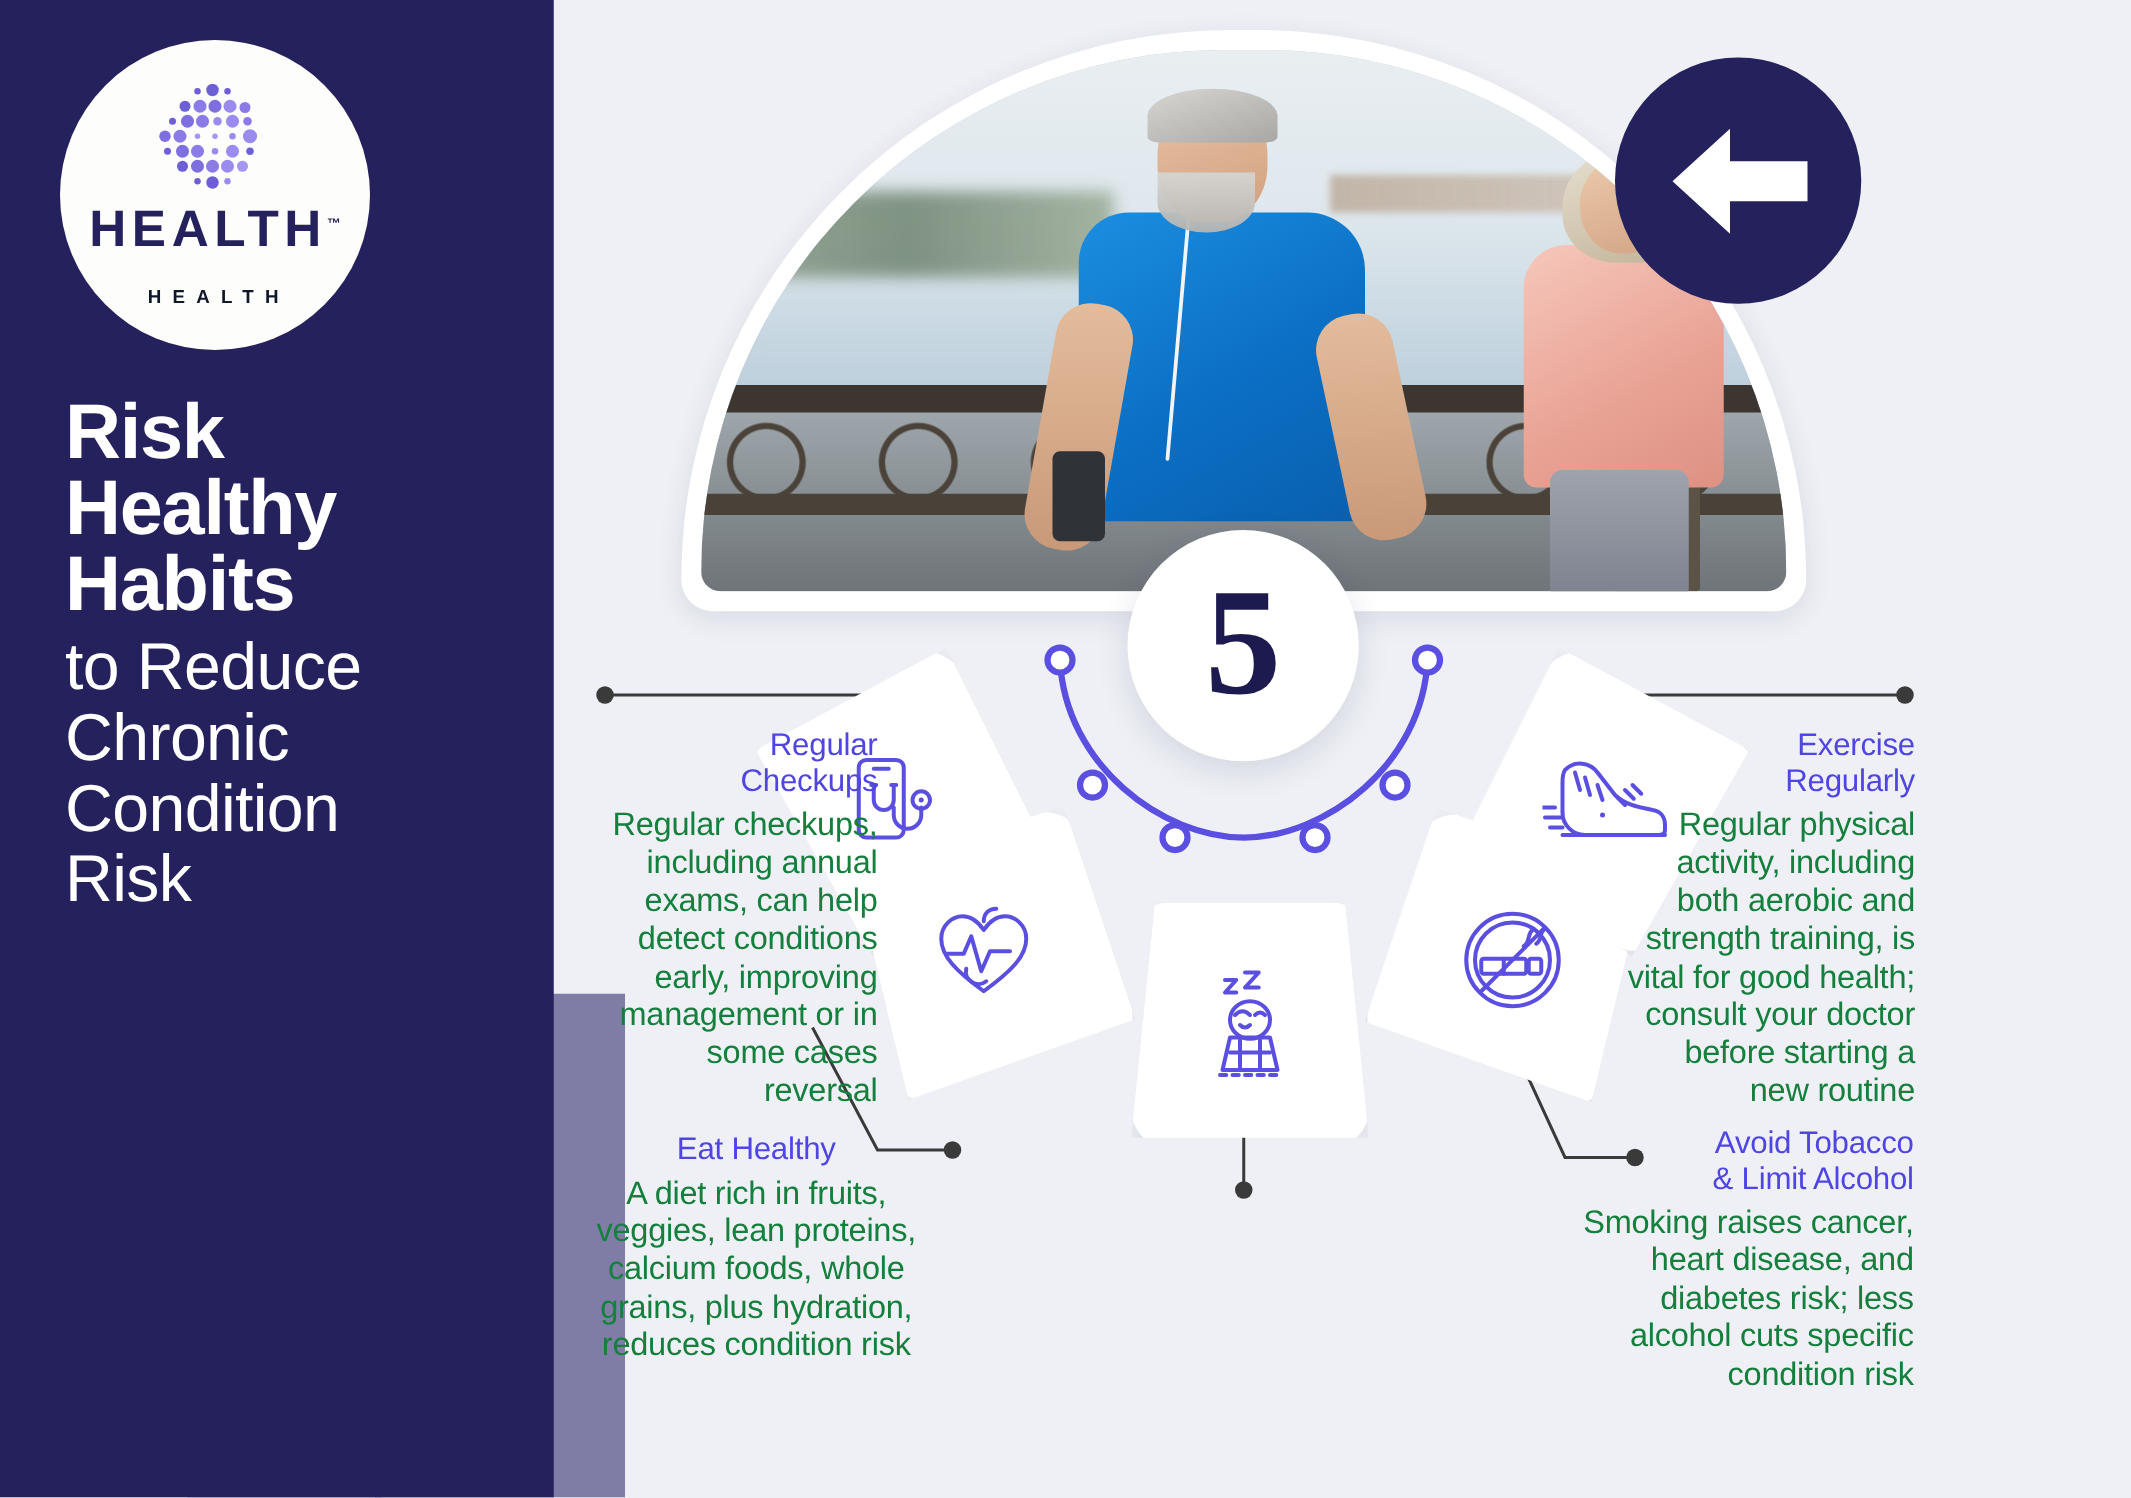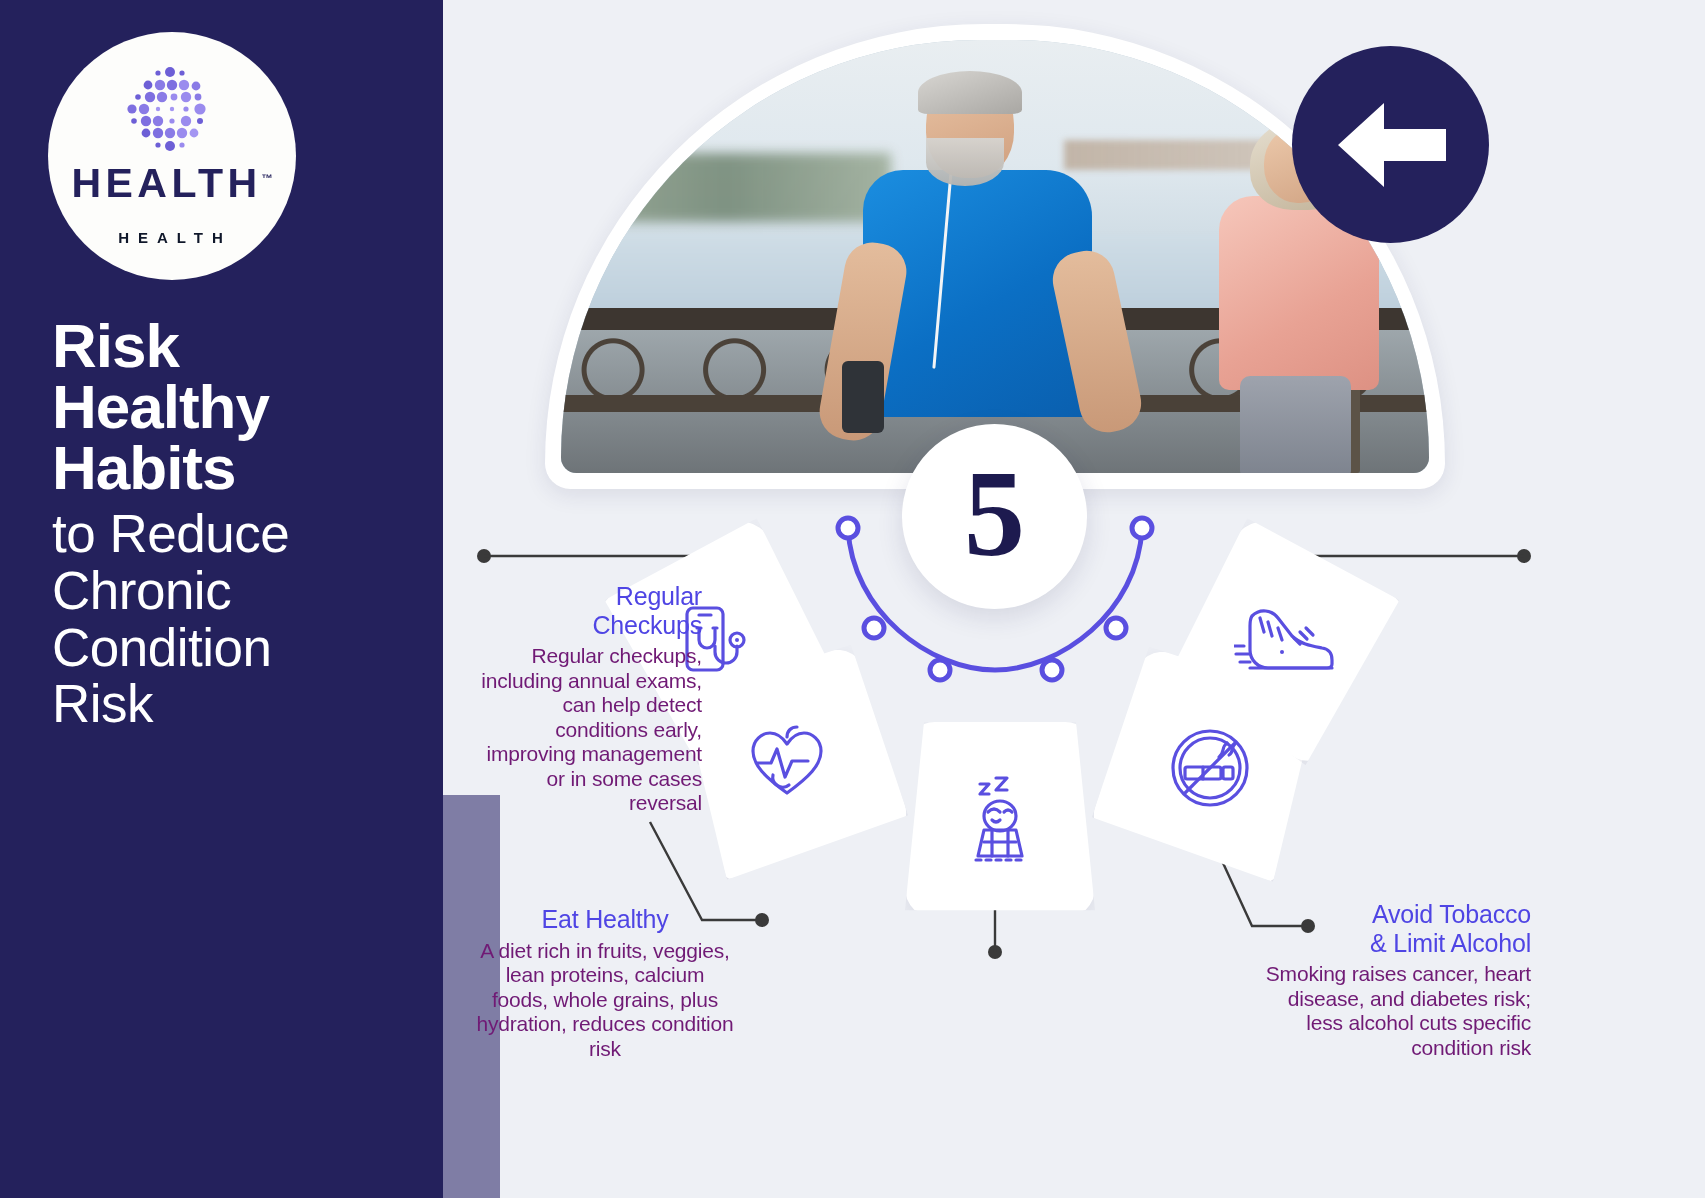--- a/index.html
+++ b/index.html
@@ -246,21 +246,21 @@
   }
   .petal-exercise .ic{transform:rotate(-32deg);}
 
   
   .tblock{position:absolute;z-index:7;}
   .tb-title{
     font-size:25px;font-weight:normal;color:#4f45e4;line-height:1.14;
     margin:0 0 5px 0;letter-spacing:-0.2px;
   }
   .tb-body{
-    font-size:21px;color:#701a75;line-height:1.17;margin:0;
+    font-size:26px;color:#15803d;line-height:1.17;margin:0;
     letter-spacing:-0.2px;
   }
   .align-r{text-align:right;}
   .align-l{text-align:center;}
   .align-c{text-align:center;}
 
   .tb-checkups{left:476px;top:582px;width:226px;}
   .tb-eat{left:476px;top:905px;width:258px;}
   .tb-sleep{left:800px;top:952px;width:400px;}
   .tb-exercise{left:1300px;top:582px;width:232px;}
@@ -490,14 +490,19 @@
 
   <div class="tblock tb-sleep align-c">
   </div>
 
   <div class="tblock tb-smoke align-r">
     <p class="tb-title" style="white-space: pre-line;">Avoid Tobacco
 &amp; Limit Alcohol</p>
     <p class="tb-body">Smoking raises cancer, heart disease, and diabetes risk; less alcohol cuts specific condition risk</p>
   </div>
 
+  <div class="tblock tb-exercise align-r">
+    <p class="tb-title" style="white-space: pre-line;">Exercise
+Regularly</p>
+    <p class="tb-body">Regular physical activity, including both aerobic and strength training, is vital for good health; consult your doctor before starting a new routine</p>
+  </div>
 
 </div>
 
 </body></html>

